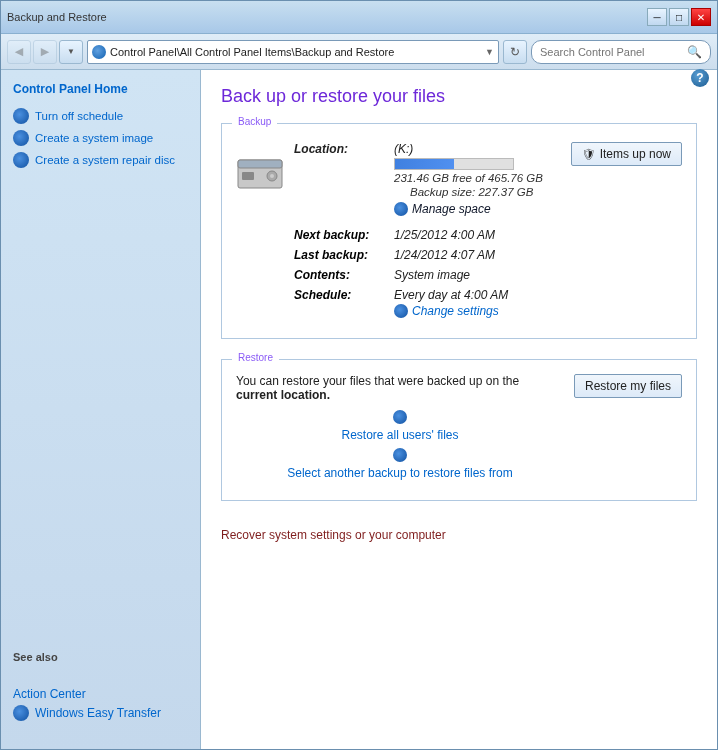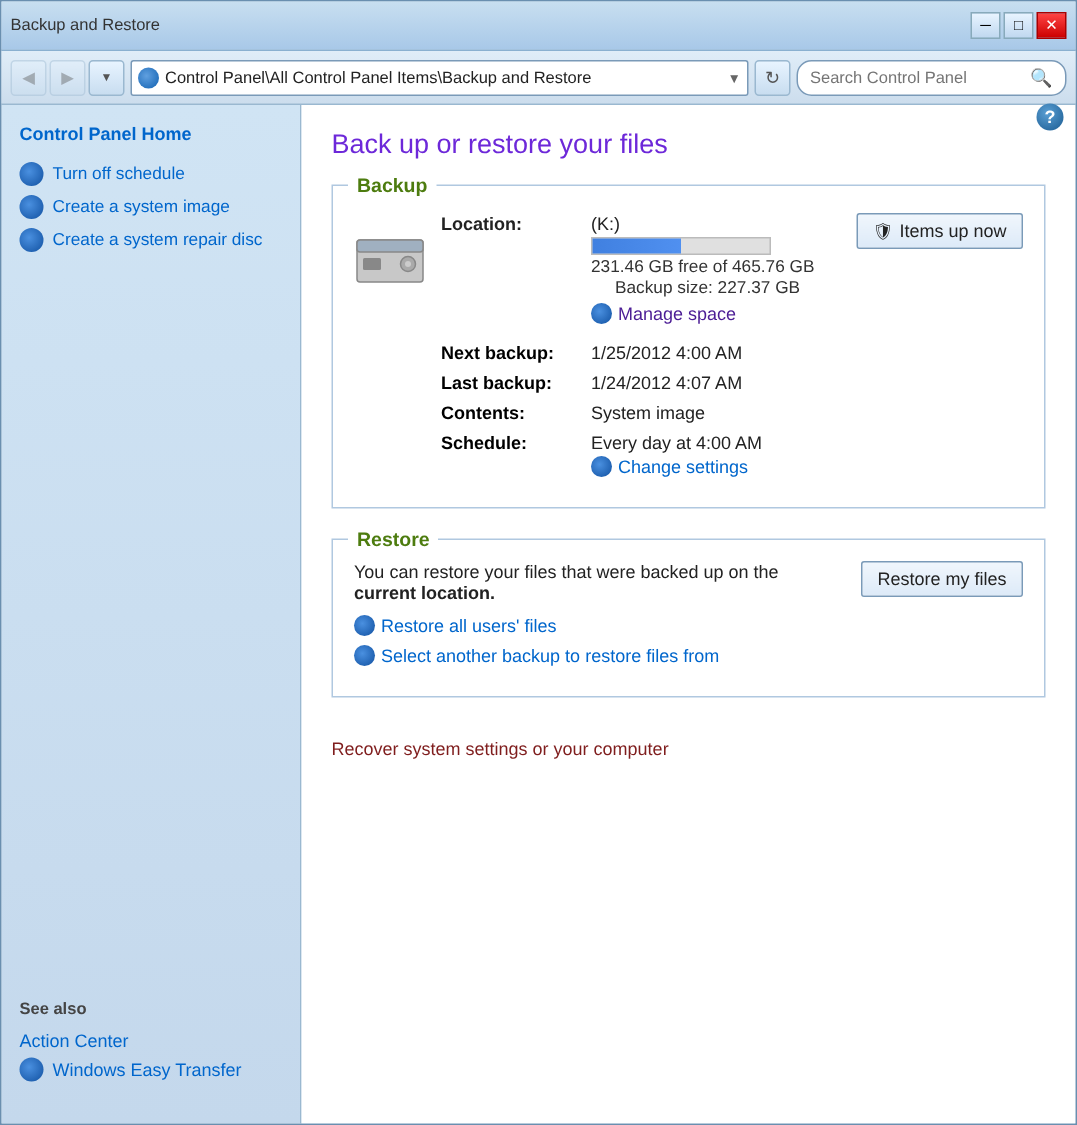--- a/index.html
+++ b/index.html
@@ -221,21 +221,21 @@
 
     .sidebar-footer {
       margin-top: auto;
       padding: 12px;
     }
 
     .see-also {
       font-size: 11px;
       color: #444;
       font-weight: bold;
-      margin-bottom: 8px;
+      margin-bottom: 24px;
     }
 
     .footer-link {
       display: flex;
       align-items: center;
       gap: 6px;
       color: #0066cc;
       font-size: 12px;
       cursor: pointer;
       margin-bottom: 4px;
@@ -281,35 +281,36 @@
       padding: 14px 14px 14px 14px;
       position: relative;
     }
 
     .section-label {
       position: absolute;
       top: -8px;
       left: 10px;
       background: white;
       padding: 0 6px;
-      font-size: 13px;
-      font-weight: bold;
-      color: #4d7c0f;
+      font-size: 10px;
+      font-weight: normal;
+      color: #8b5cf6;
     }
 
     
     .backup-content {
       display: flex;
       gap: 10px;
       align-items: flex-start;
       margin-top: 4px;
     }
 
     .backup-info {
       flex: 1;
+      font-style: italic;
     }
 
     .backup-btn-area {
       display: flex;
       flex-direction: column;
       align-items: flex-end;
       gap: 6px;
     }
 
     .info-row {
@@ -358,21 +359,21 @@
       font-size: 11.5px;
       color: #333;
       margin-top: 2px;
       padding-left: 16px;
     }
 
     .manage-space-link {
       display: flex;
       align-items: center;
       gap: 4px;
-      color: #4c1d95;
+      color: #0f172a;
       font-size: 12px;
       cursor: pointer;
       margin-top: 4px;
     }
 
     
     .backup-details {
       margin-top: 12px;
     }
 
@@ -444,20 +445,21 @@
     }
 
     .restore-link {
       display: flex;
       align-items: center;
       gap: 4px;
       color: #0066cc;
       font-size: 12px;
       cursor: pointer;
       margin-bottom: 6px;
+      flex-direction: column;
     }
 
     
     .recovery-link {
       color: #7f1d1d;
       font-size: 12px;
       cursor: pointer;
       margin-top: 7px;
       display: inline-block;
     }

